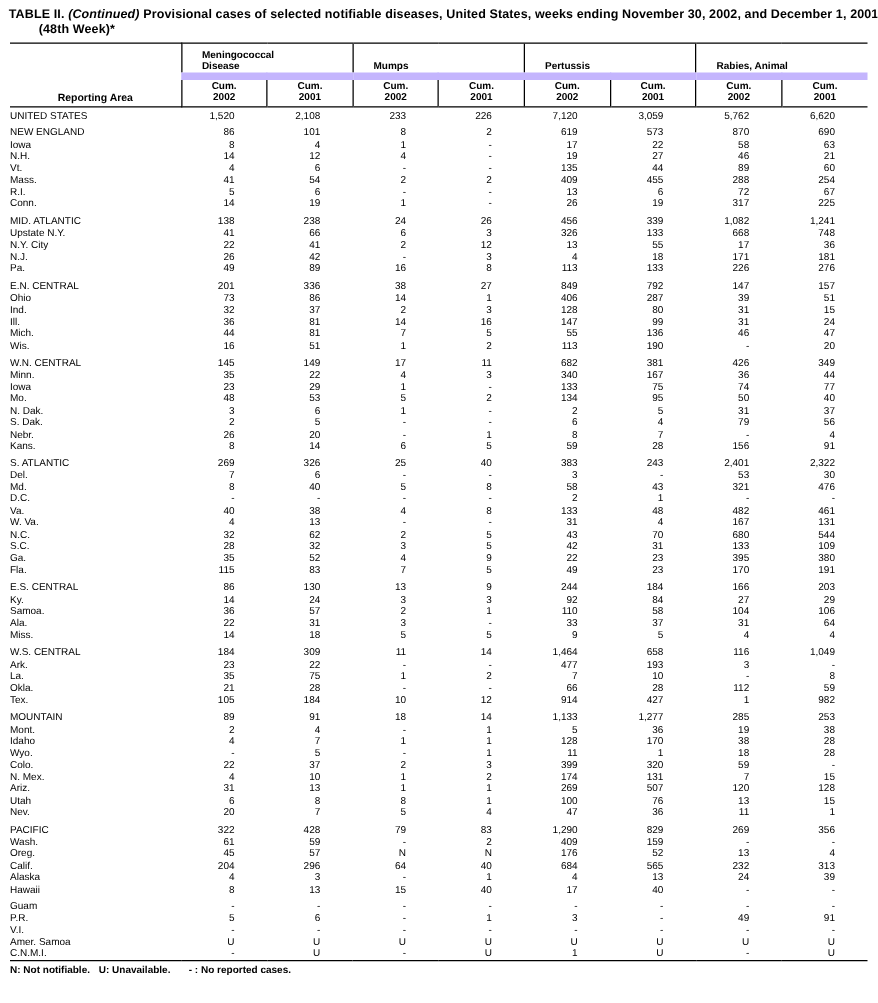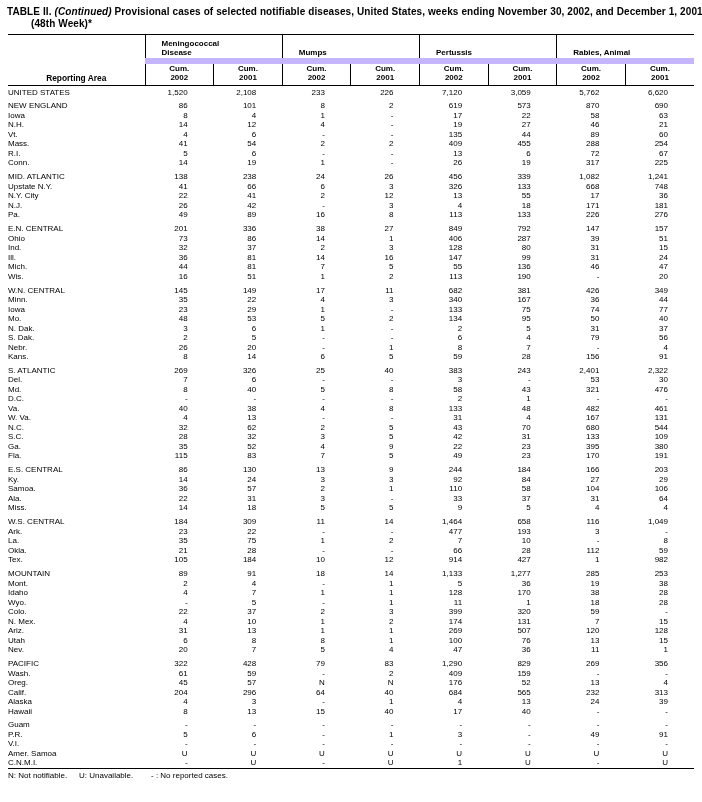--- a/index.html
+++ b/index.html
@@ -77,20 +77,21 @@
   }
   td.area { text-align: left; }
   td.num { text-align: right; padding-right: 26px; }
   tr.spacer td { height: 4.4px; line-height: 4.4px; font-size: 1px; }
   tr.lead-spacer td { height: 2.5px; line-height: 2.5px; font-size: 1px; }
 
   .footnotes {
     margin: 2px 8px 0 8px;
     font-size: 8px;
     line-height: 9.8px;
+    font-weight: bold;
   }
   .fn-item1 { display: inline-block; width: 71px; }
   .fn-item2 { display: inline-block; width: 72px; }
 </style>
 </head>
 <body>
 
 <div class="page">
 
   <div class="title">

